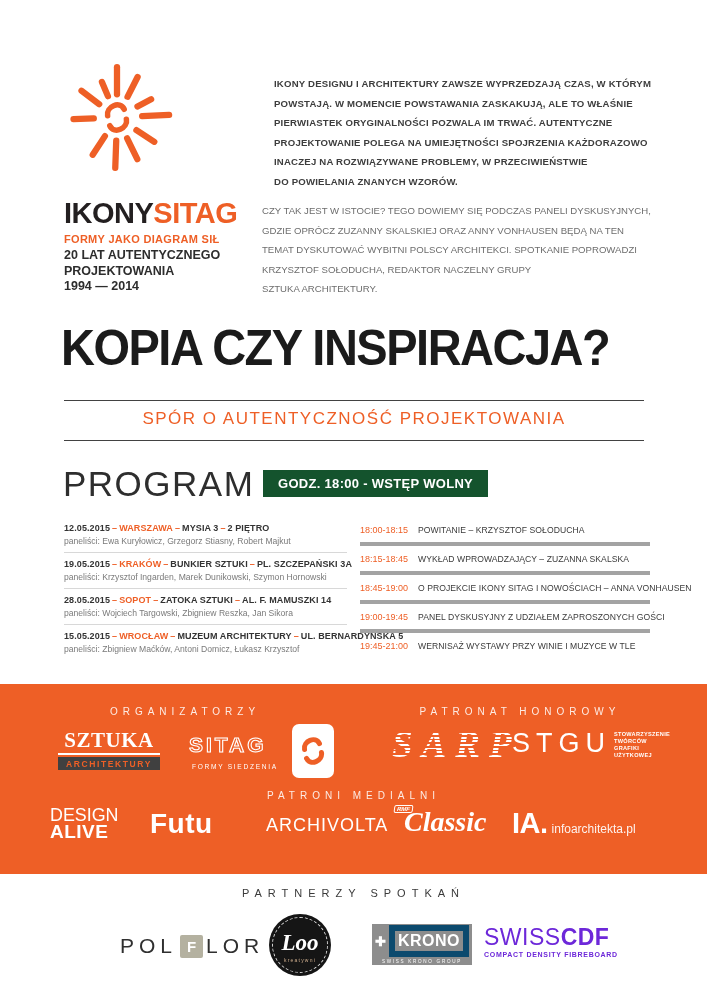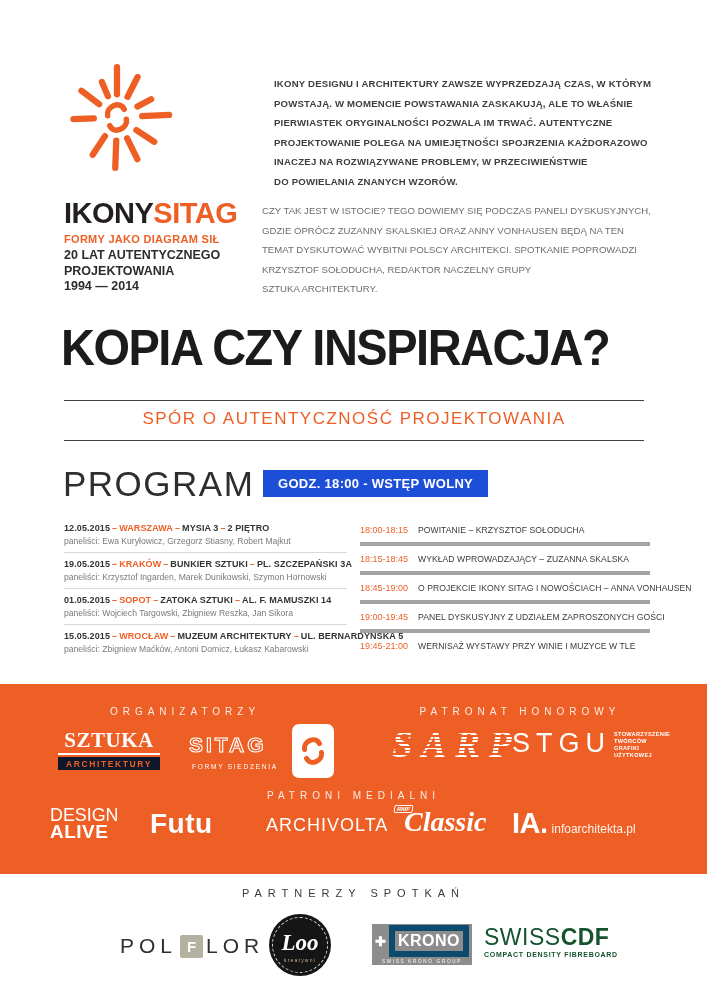--- a/index.html
+++ b/index.html
@@ -41,21 +41,21 @@
     font-size:17px; color:#EE5F26; letter-spacing:1.5px; font-weight:normal;
   }
 
   
   .program-heading {
     position:absolute; left:63px; top:464px; margin:0;
     font-size:35px; font-weight:300; color:#2e2e2e; letter-spacing:1.5px;
   }
   .badge {
     position:absolute; left:263px; top:470px; height:27px;
-    background:#1d4ed8; color:#fff; font-weight:bold; font-size:13px;
+    background:#14532d; color:#fff; font-weight:bold; font-size:13px;
     display:flex; align-items:center; padding:0 15px; letter-spacing:0.3px;
   }
   .events { position:absolute; left:64px; top:517px; width:283px; }
   .event-row { padding:6px 0 6px; border-bottom:1px solid #d8d8d8; }
   .event-row:last-child { border-bottom:none; }
   .event-title { font-size:9px; font-weight:bold; color:#333; white-space:nowrap; letter-spacing:0.1px; }
   .event-title .sep { color:#EE5F26; font-weight:bold; padding:0 2px; }
   .event-title .city { color:#EE5F26; }
   .event-panelists { margin-top:3px; font-size:8.6px; color:#7a7a7a; white-space:nowrap; }
   .schedule { position:absolute; left:360px; top:517px; width:290px; }
@@ -70,21 +70,21 @@
   .label-org { left:60px; top:22px; width:250px; text-align:center; }
   .label-hon { left:395px; top:22px; width:250px; text-align:center; }
   .label-media { left:0; top:106px; width:707px; text-align:center; }
 
   .sztuka { position:absolute; left:58px; top:46px; width:102px; text-align:center; }
   .sztuka-top {
     font-family:"Liberation Serif", serif; font-weight:bold; font-size:21px;
     line-height:1; letter-spacing:0.5px; border-bottom:2px solid #fff; padding-bottom:2px;
   }
   .sztuka-bottom {
-    margin-top:2px; background:#0f172a; color:#EE5F26; font-size:8.5px; font-weight:bold;
+    margin-top:2px; background:#404040; color:#EE5F26; font-size:8.5px; font-weight:bold;
     letter-spacing:1.6px; padding:2px 2px 1px;
   }
   .sitag-wrap { position:absolute; left:188px; top:40px; display:flex; align-items:center; gap:10px; }
   .sitag-tagline { display:flex; align-items:center; gap:4px; margin-top:2px; font-size:6.6px; letter-spacing:1.7px; color:#fff; }
   .tl-line { flex:1; border-top:1px solid #fff; height:0; }
   .sitag-square {
     width:42px; height:54px; background:#fff; border-radius:7px;
     display:flex; align-items:center; justify-content:center;
   }
   .sarp {
@@ -140,21 +140,21 @@
   .loo-name { font-family:"Liberation Serif", serif; font-style:italic; font-weight:bold; font-size:23px; line-height:1; margin-top:3px; }
   .loo-sub { font-size:5px; letter-spacing:1.2px; color:#cfae8e; margin-top:3px; }
   .krono {
     position:absolute; left:372px; top:50px; width:100px; height:41px; background:#8d8d8d;
     color:#fff; display:flex; flex-direction:column; align-items:center; justify-content:center;
   }
   .krono-main { display:flex; align-items:center; gap:3px; }
   .krono-plus { font-size:13px; font-weight:bold; line-height:1; }
   .krono-name { font-size:16px; font-weight:800; letter-spacing:0.5px; border:6px solid #0c4a6e; padding:0 3px; line-height:1.2; }
   .krono-sub { font-size:4.6px; letter-spacing:1.7px; margin-top:2px; }
-  .swisscdf { position:absolute; left:484px; top:52px; color:#14532d; }
+  .swisscdf { position:absolute; left:484px; top:52px; color:#6d28d9; }
   .sw-main { line-height:1; }
   .sw1 { font-size:23px; font-weight:normal; letter-spacing:0.5px; }
   .sw2 { font-size:23px; font-weight:800; letter-spacing:0.5px; }
   .sw-sub { font-size:7px; font-weight:bold; letter-spacing:0.7px; margin-top:2px; }
 </style>
 </head>
 <body>
 
 <div class="poster">
 
@@ -219,29 +219,29 @@
       <div class="event-panelists">paneliści: Ewa Kuryłowicz, Grzegorz Stiasny, Robert Majkut</div>
     </div>
     <div class="event-row">
       <div class="event-title">
         <span>19.05.2015</span><span class="sep">–</span><span class="city">KRAKÓW</span><span class="sep">–</span><span>BUNKIER SZTUKI</span><span class="sep">–</span><span>PL. SZCZEPAŃSKI 3A</span>
       </div>
       <div class="event-panelists">paneliści: Krzysztof Ingarden, Marek Dunikowski, Szymon Hornowski</div>
     </div>
     <div class="event-row">
       <div class="event-title">
-        <span>01.05.2015</span><span class="sep">–</span><span class="city">SOPOT</span><span class="sep">–</span><span>ZATOKA SZTUKI</span><span class="sep">–</span><span>AL. F. MAMUSZKI 14</span>
+        <span>28.05.2015</span><span class="sep">–</span><span class="city">SOPOT</span><span class="sep">–</span><span>ZATOKA SZTUKI</span><span class="sep">–</span><span>AL. F. MAMUSZKI 14</span>
       </div>
       <div class="event-panelists">paneliści: Wojciech Targowski, Zbigniew Reszka, Jan Sikora</div>
     </div>
     <div class="event-row">
       <div class="event-title">
         <span>15.05.2015</span><span class="sep">–</span><span class="city">WROCŁAW</span><span class="sep">–</span><span>MUZEUM ARCHITEKTURY</span><span class="sep">–</span><span>UL. BERNARDYŃSKA 5</span>
       </div>
-      <div class="event-panelists">paneliści: Zbigniew Maćków, Antoni Domicz, Łukasz Kabarowski</div>
+      <div class="event-panelists">paneliści: Zbigniew Maćków, Antoni Domicz, Łukasz Krzysztof</div>
     </div>
   </div>
 
   <div class="schedule">
     <div class="sched-row">
       <div class="sched-time">18:00-18:15</div>
       <div class="sched-title">POWITANIE – KRZYSZTOF SOŁODUCHA</div>
     </div>
     <div class="sched-row">
       <div class="sched-time">18:15-18:45</div>

